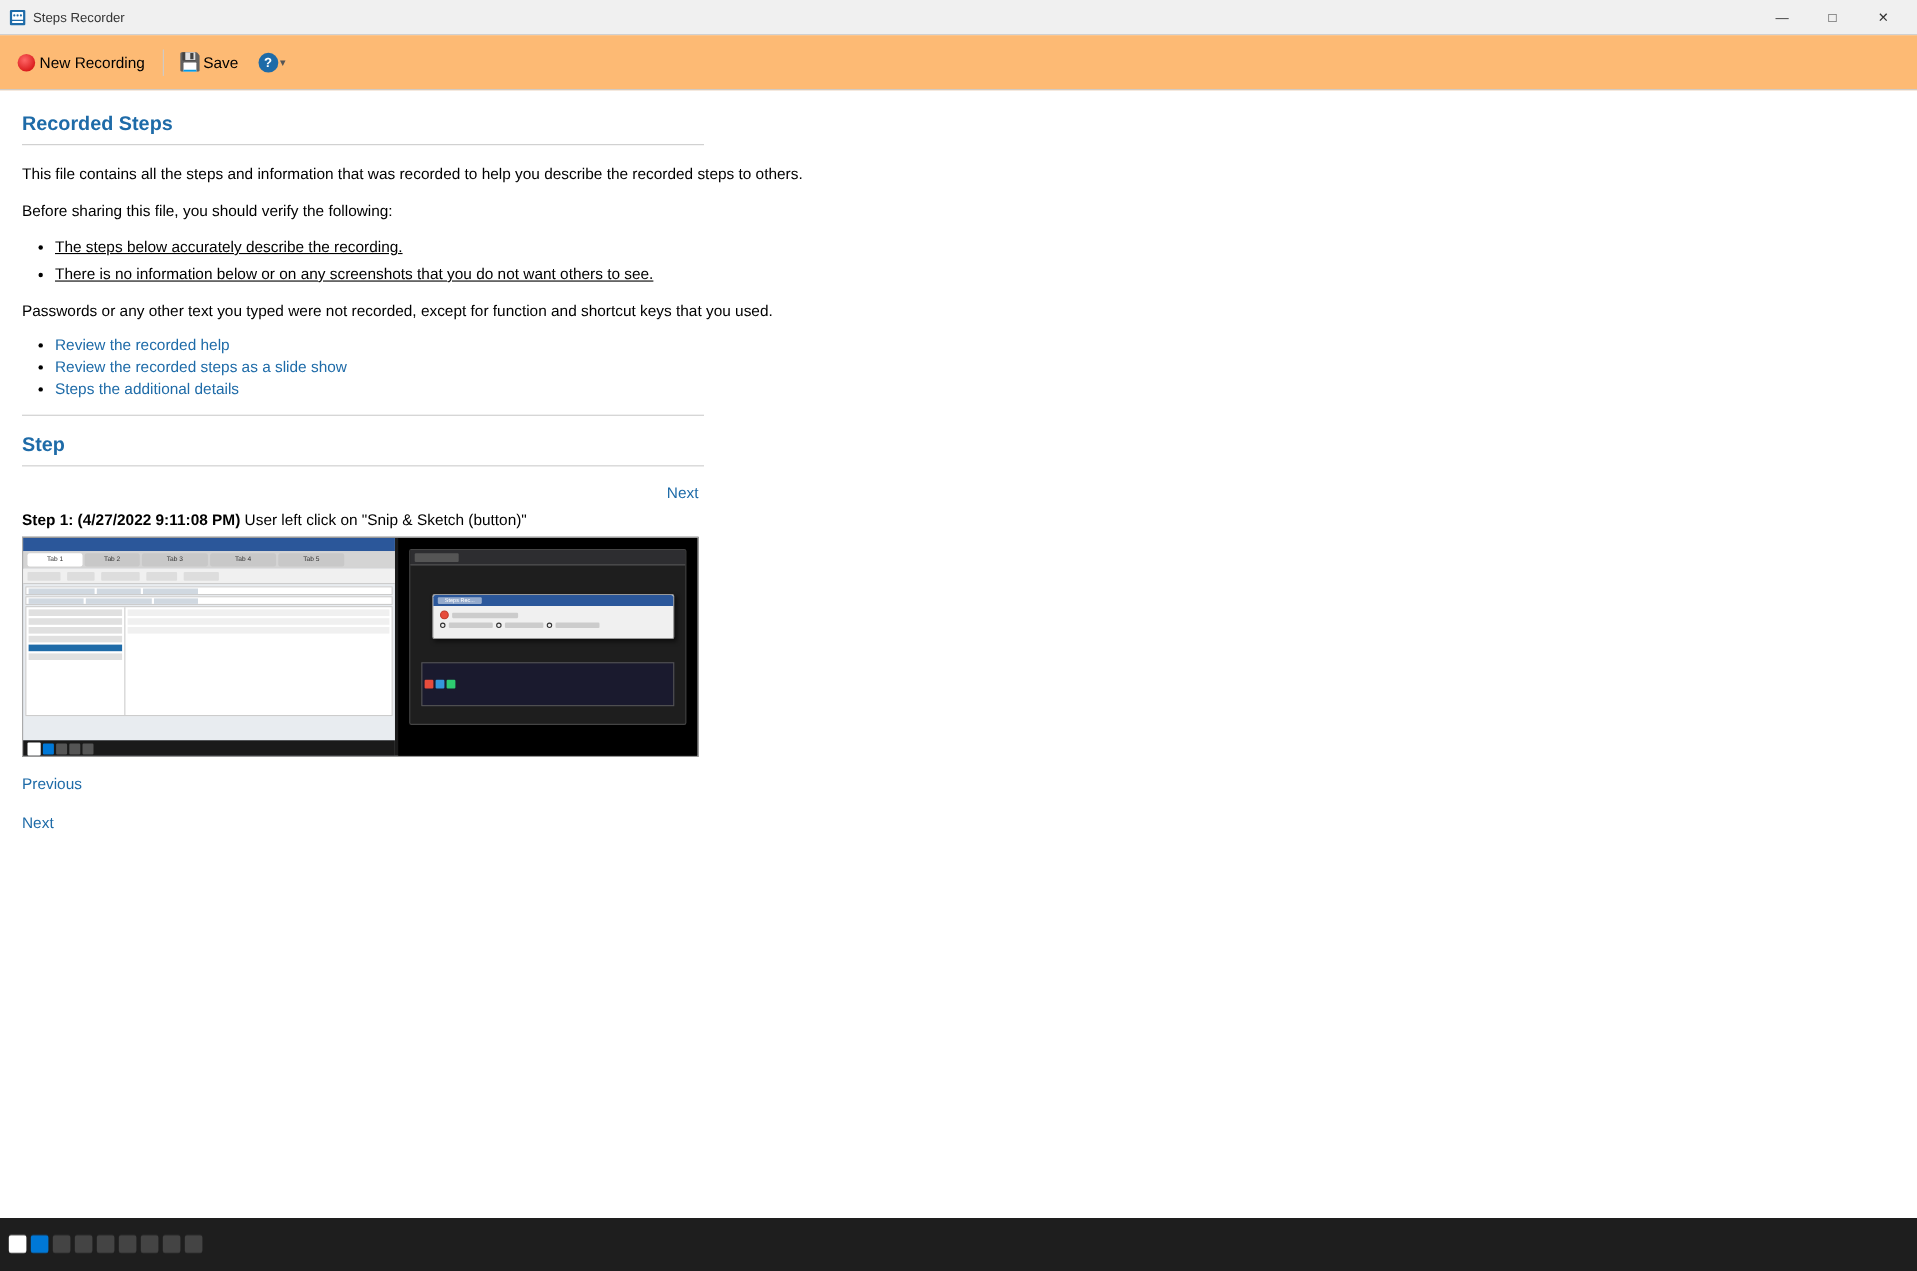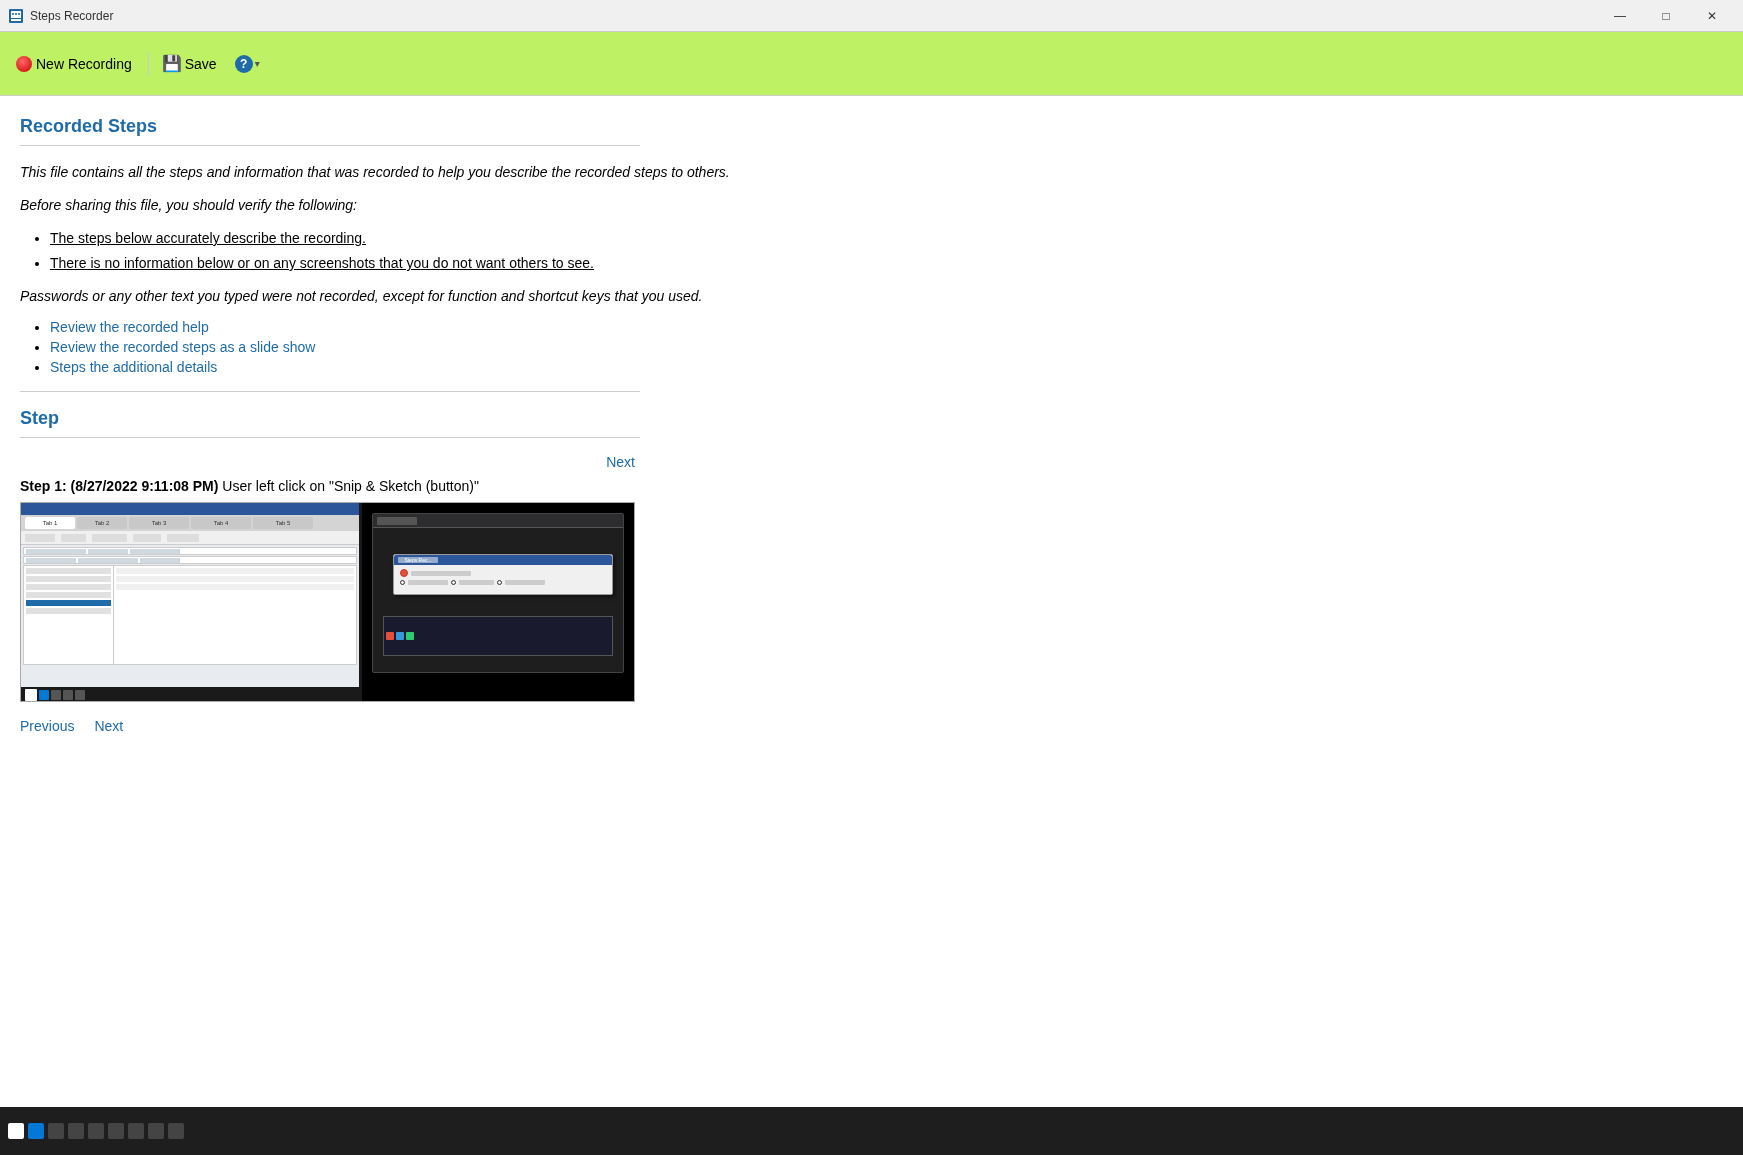--- a/index.html
+++ b/index.html
@@ -48,22 +48,22 @@
       align-items: center;
       justify-content: center;
       font-size: 12px;
       color: #333;
     }
 
     
     .toolbar {
       display: flex;
       align-items: center;
-      height: 64px;
-      background: #bef264;
+      height: 50px;
+      background: #fdba74;
       border-bottom: 1px solid #ccc;
       padding: 0 8px;
       gap: 4px;
     }
     .toolbar-btn {
       display: flex;
       align-items: center;
       gap: 4px;
       padding: 4px 8px;
       border: none;
@@ -134,21 +134,20 @@
       border-top: 1px solid #ccc;
       margin: 0 0 16px 0;
       width: 620px;
     }
 
     .intro-text {
       margin-bottom: 12px;
       line-height: 1.5;
       color: #000;
       font-size: 14px;
-      font-style: italic;
     }
 
     .bullet-list {
       margin-left: 30px;
       margin-bottom: 12px;
       text-decoration: underline;
     }
     .bullet-list li {
       margin-bottom: 4px;
       line-height: 1.5;
@@ -234,20 +233,21 @@
       height: 200px;
       background: #000;
     }
 
     
     .bottom-nav {
       display: flex;
       gap: 20px;
       padding: 16px 0;
       width: 620px;
+      flex-direction: column;
     }
     .prev-link, .next-link2 {
       color: #1e6ba8;
       text-decoration: none;
       cursor: pointer;
       font-size: 14px;
     }
 
     
     .taskbar {
@@ -341,21 +341,21 @@
   </ul>
 
   <hr class="divider2">
 
   <h2 class="steps-title">Step</h2>
   <hr class="divider3">
 
   <a class="next-link" href="#">Next</a>
 
   <p class="step-heading">
-    <strong>Step 1: (8/27/2022 9:11:08 PM)</strong>
+    <strong>Step 1: (4/27/2022 9:11:08 PM)</strong>
     <span>User left click on "Snip &amp; Sketch (button)"</span>
   </p>
 
   <div class="step-screenshot">
     <div class="screenshot-left">
 
       <div style="position:absolute;top:0;left:0;right:0;height:12px;background:#2b579a;"></div>
 
       <div style="position:absolute;top:12px;left:0;right:0;height:16px;background:#d4d4d4;display:flex;align-items:center;gap:2px;padding:0 4px;">
         <div style="width:50px;height:12px;background:#fff;border-radius:2px;font-size:6px;overflow:hidden;display:flex;align-items:center;justify-content:center;color:#333;">Tab 1</div>

